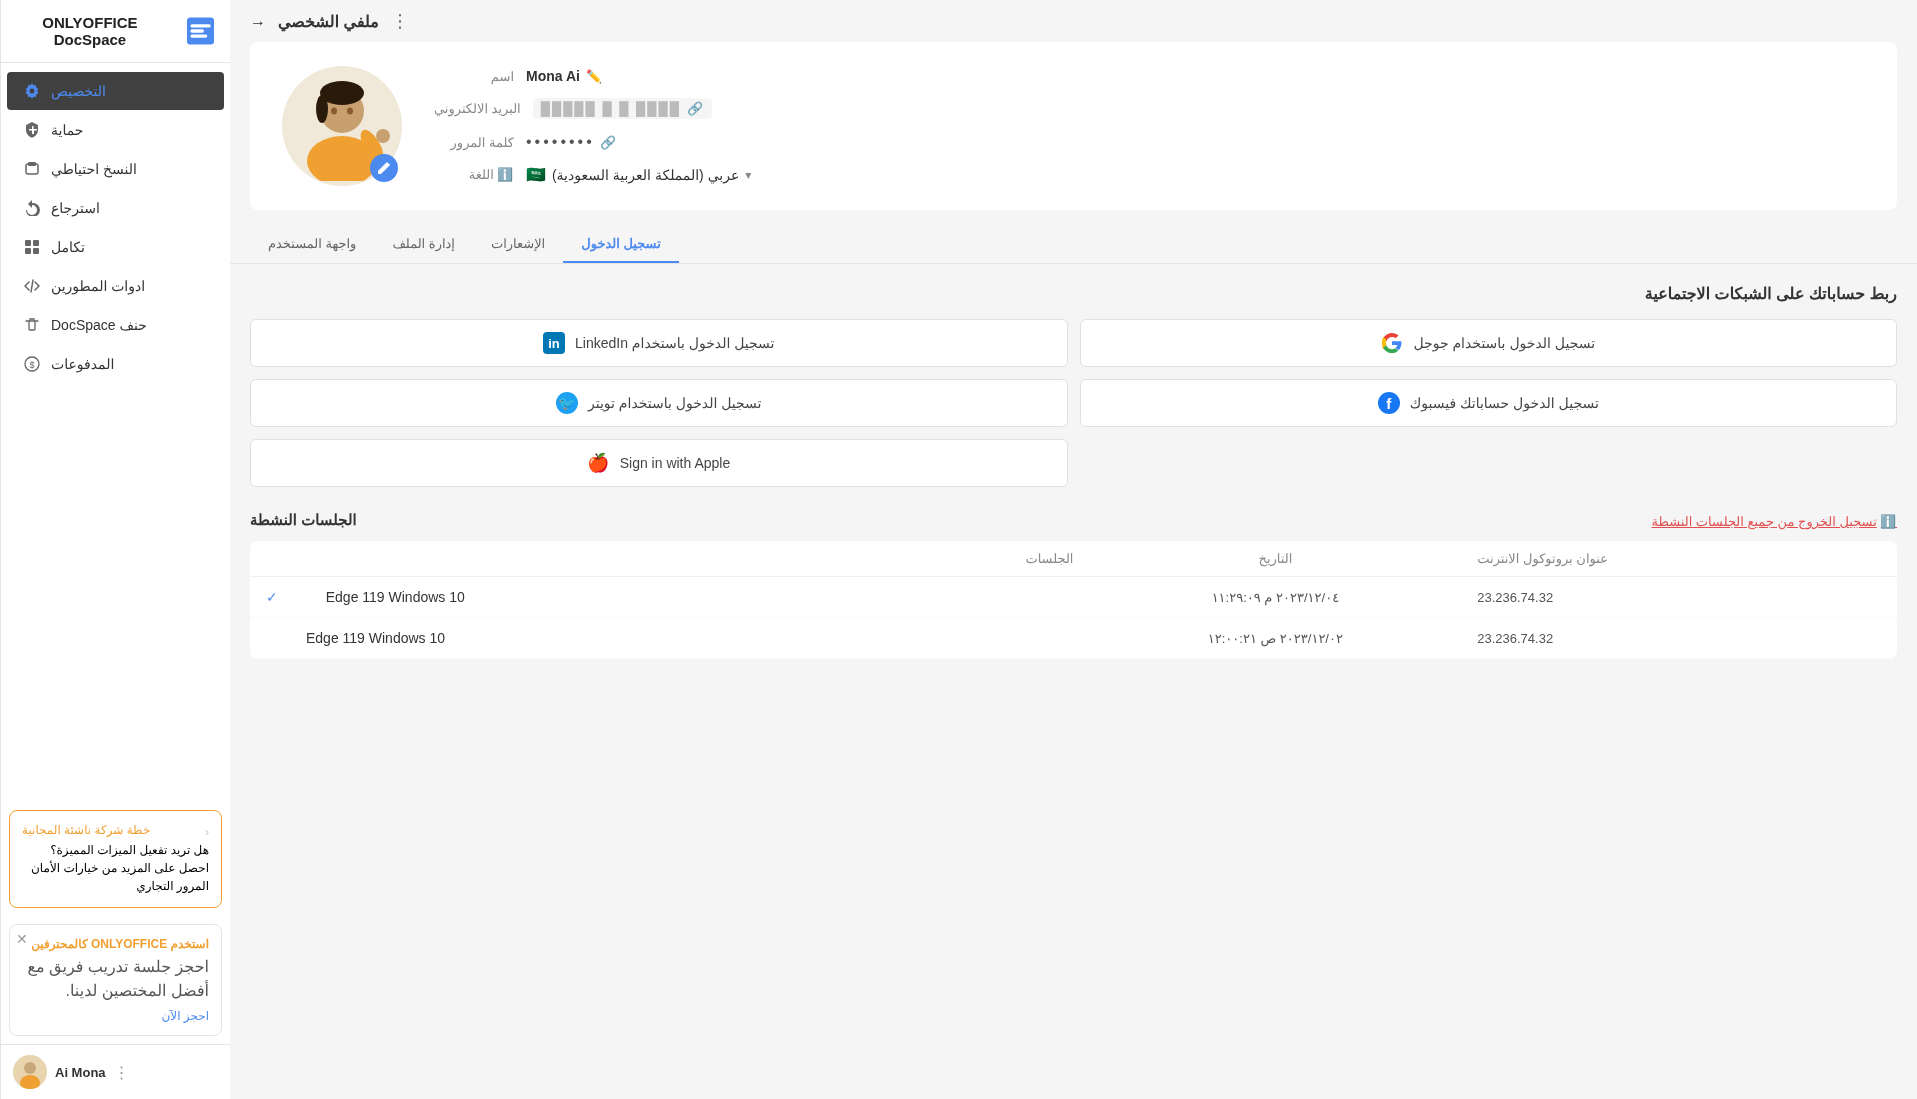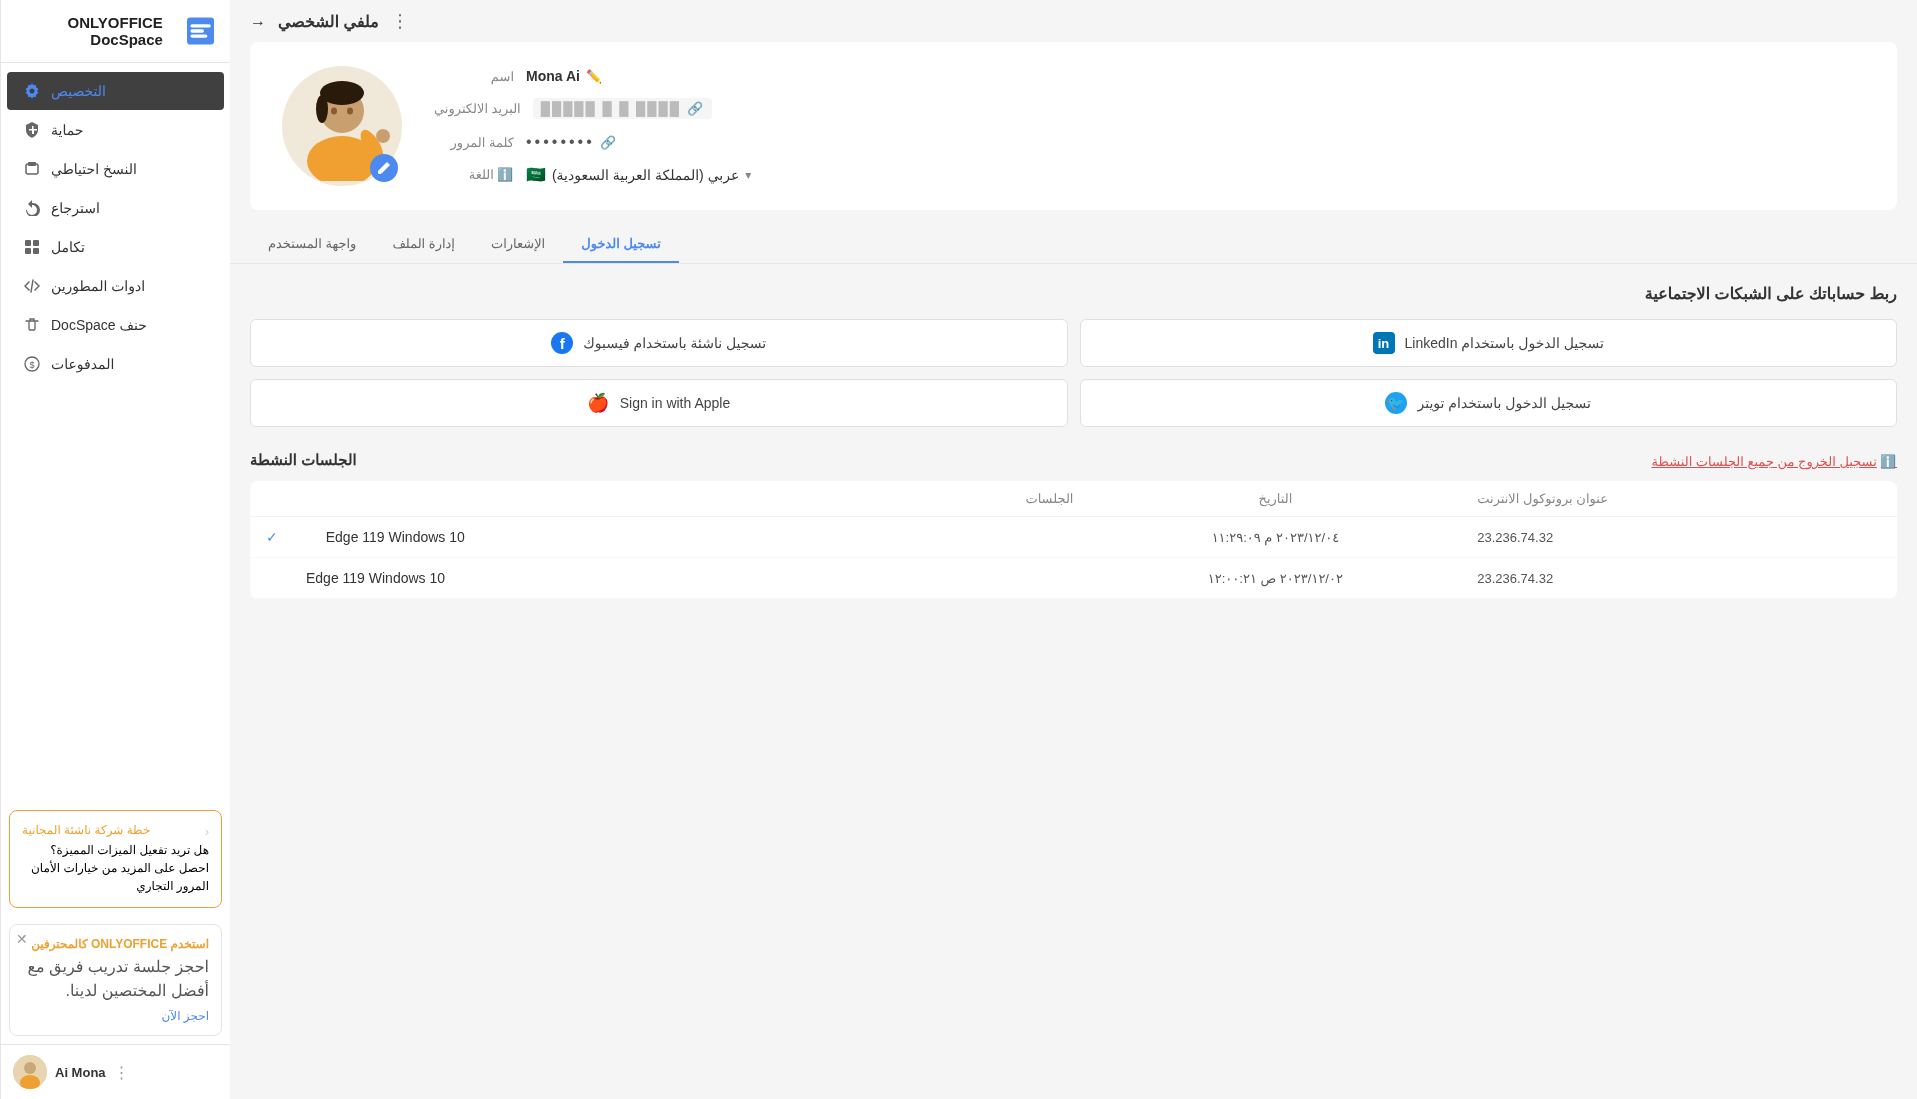--- a/index.html
+++ b/index.html
@@ -22,20 +22,21 @@
       flex-direction: column;
       flex-shrink: 0;
       order: 2;
     }
     .sidebar-logo {
       display: flex;
       align-items: center;
       padding: 14px 16px;
       border-bottom: 1px solid #e5e5e5;
       gap: 24px;
+      text-align: center;
     }
     .logo-icon {
       width: 32px; height: 32px;
     }
     .logo-text {
       font-size: 15px;
       font-weight: 600;
       color: #222;
     }
     .sidebar-nav {
@@ -567,28 +568,39 @@
     <div class="tab">الإشعارات</div>
     <div class="tab">إدارة الملف</div>
     <div class="tab">واجهة المستخدم</div>
   </div>
 
   <div class="content">
 
     <div class="section-title">ربط حساباتك على الشبكات الاجتماعية</div>
     <div class="social-grid">
 
+      <div class="social-btn">
+        <span>تسجيل الدخول باستخدام جوجل</span>
+        <span class="social-icon google-icon">
+          <svg width="20" height="20" viewBox="0 0 48 48">
+            <path fill="#EA4335" d="M24 9.5c3.5 0 6.5 1.2 8.9 3.2l6.6-6.6C35.5 2.5 30.1 0 24 0 14.6 0 6.7 5.5 2.8 13.6l7.7 6C12.5 13.6 17.8 9.5 24 9.5z"></path>
+            <path fill="#4285F4" d="M46.6 24.5c0-1.6-.1-3.1-.4-4.5H24v8.5h12.7c-.6 3-2.3 5.5-4.8 7.2l7.5 5.8c4.4-4.1 7.2-10.1 7.2-17z"></path>
+            <path fill="#FBBC05" d="M10.5 28.4c-.7-2-1-4.1-1-6.4s.4-4.4 1-6.4l-7.7-6C1 13 0 18.4 0 24s1 11 2.8 15.4l7.7-11z"></path>
+            <path fill="#34A853" d="M24 48c6.1 0 11.2-2 14.9-5.5l-7.5-5.8c-2 1.4-4.6 2.2-7.4 2.2-6.2 0-11.5-4.1-13.4-9.8l-7.7 6C6.7 42.5 14.6 48 24 48z"></path>
+          </svg>
+        </span>
+      </div>
 
       <div class="social-btn">
         <span>تسجيل الدخول باستخدام LinkedIn</span>
         <span class="social-icon li-icon" style="background:#0077b5;color:white;font-weight:700;font-size:13px;width:22px;height:22px;border-radius:4px;display:flex;align-items:center;justify-content:center;">in</span>
       </div>
 
       <div class="social-btn">
-        <span>تسجيل ناشئة باستخدام فيسبوك</span>
+        <span>تسجيل الدخول حساباتك فيسبوك</span>
         <span class="social-icon" style="background:#1877f2;color:white;font-weight:700;font-size:15px;width:22px;height:22px;border-radius:50%;display:flex;align-items:center;justify-content:center;">f</span>
       </div>
 
       <div class="social-btn">
         <span>تسجيل الدخول باستخدام تويتر</span>
         <span class="social-icon" style="background:#1da1f2;color:white;font-size:14px;width:22px;height:22px;border-radius:50%;display:flex;align-items:center;justify-content:center;">🐦</span>
       </div>
 
       <div class="social-btn apple-btn" style="grid-column:2;">
         <span>Sign in with Apple</span>

